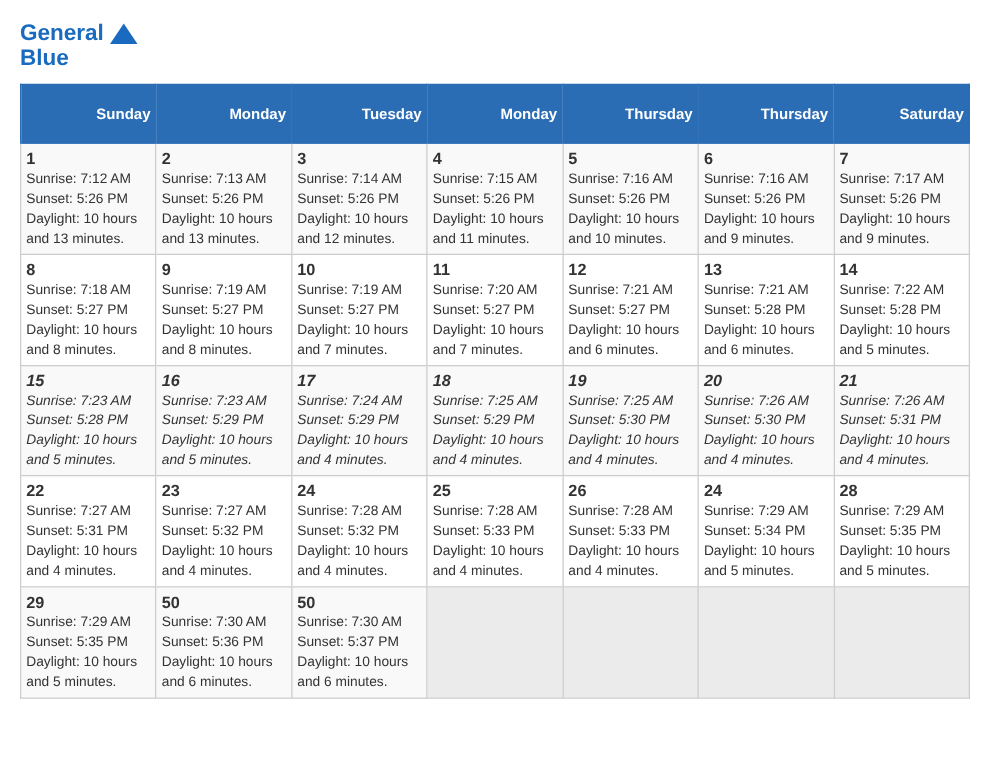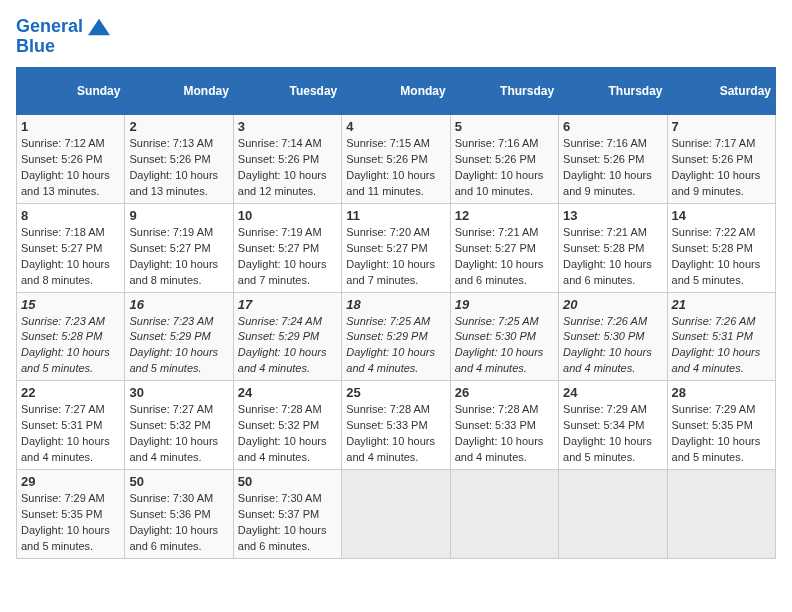--- a/index.html
+++ b/index.html
@@ -210,21 +210,21 @@
             <span class="day-num">21</span>
             <div class="day-info">Sunrise: 7:26 AM<br>Sunset: 5:31 PM<br>Daylight: 10 hours and 4 minutes.</div>
           </td>
         </tr>
         <tr class="week-row-4">
           <td>
             <span class="day-num">22</span>
             <div class="day-info">Sunrise: 7:27 AM<br>Sunset: 5:31 PM<br>Daylight: 10 hours and 4 minutes.</div>
           </td>
           <td>
-            <span class="day-num">30</span>
+            <span class="day-num">23</span>
             <div class="day-info">Sunrise: 7:27 AM<br>Sunset: 5:32 PM<br>Daylight: 10 hours and 4 minutes.</div>
           </td>
           <td>
             <span class="day-num">24</span>
             <div class="day-info">Sunrise: 7:28 AM<br>Sunset: 5:32 PM<br>Daylight: 10 hours and 4 minutes.</div>
           </td>
           <td>
             <span class="day-num">25</span>
             <div class="day-info">Sunrise: 7:28 AM<br>Sunset: 5:33 PM<br>Daylight: 10 hours and 4 minutes.</div>
           </td>

